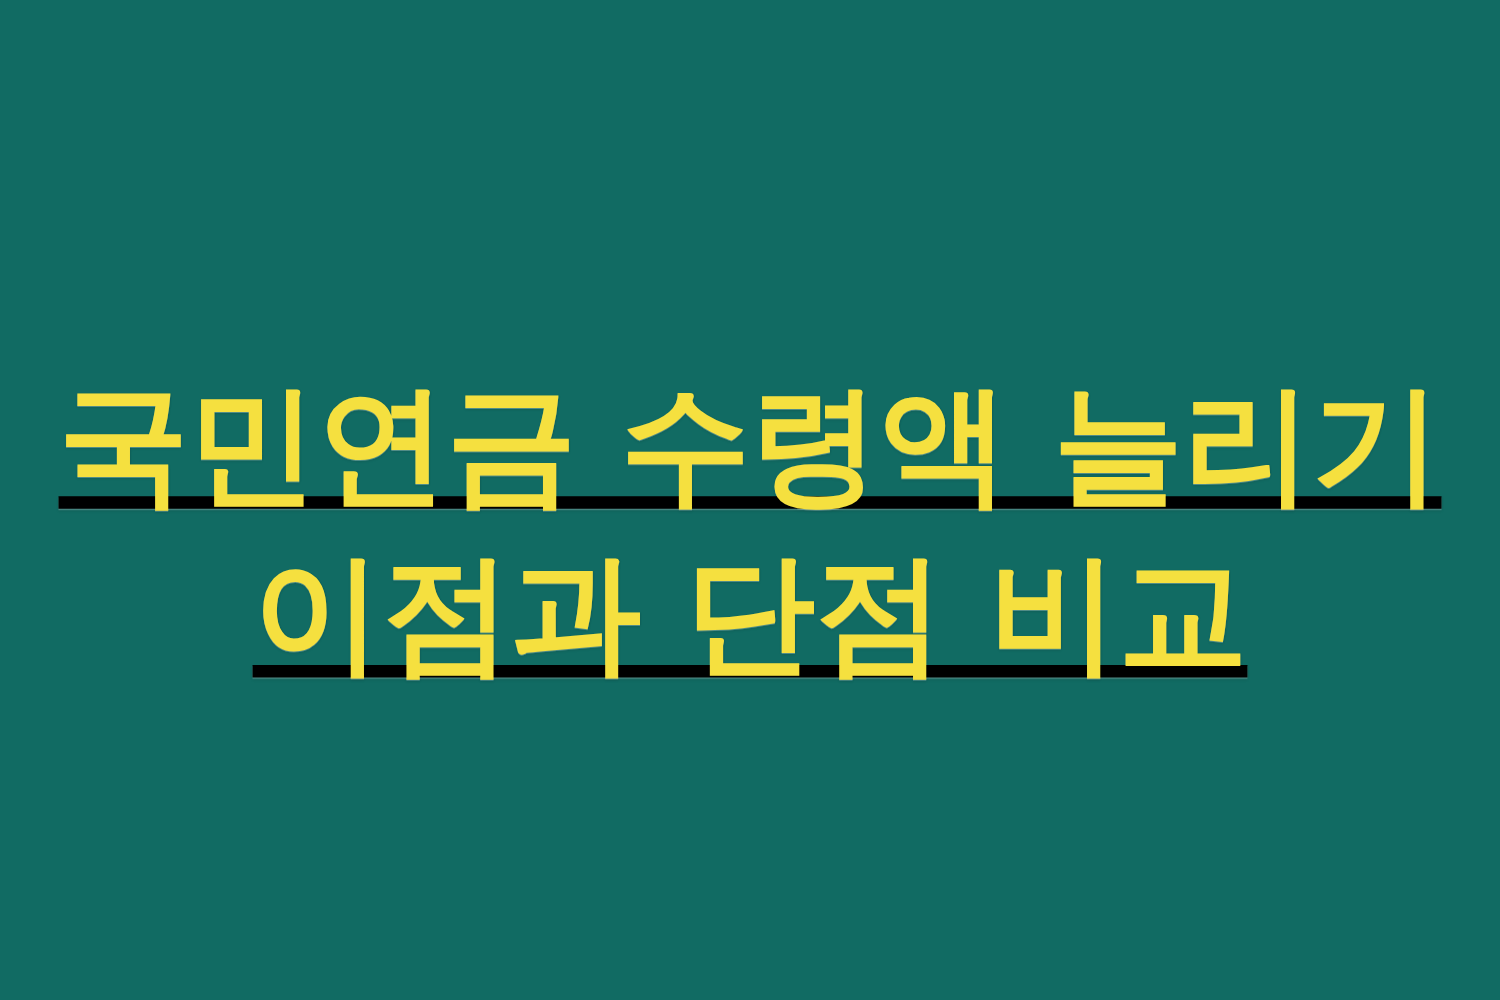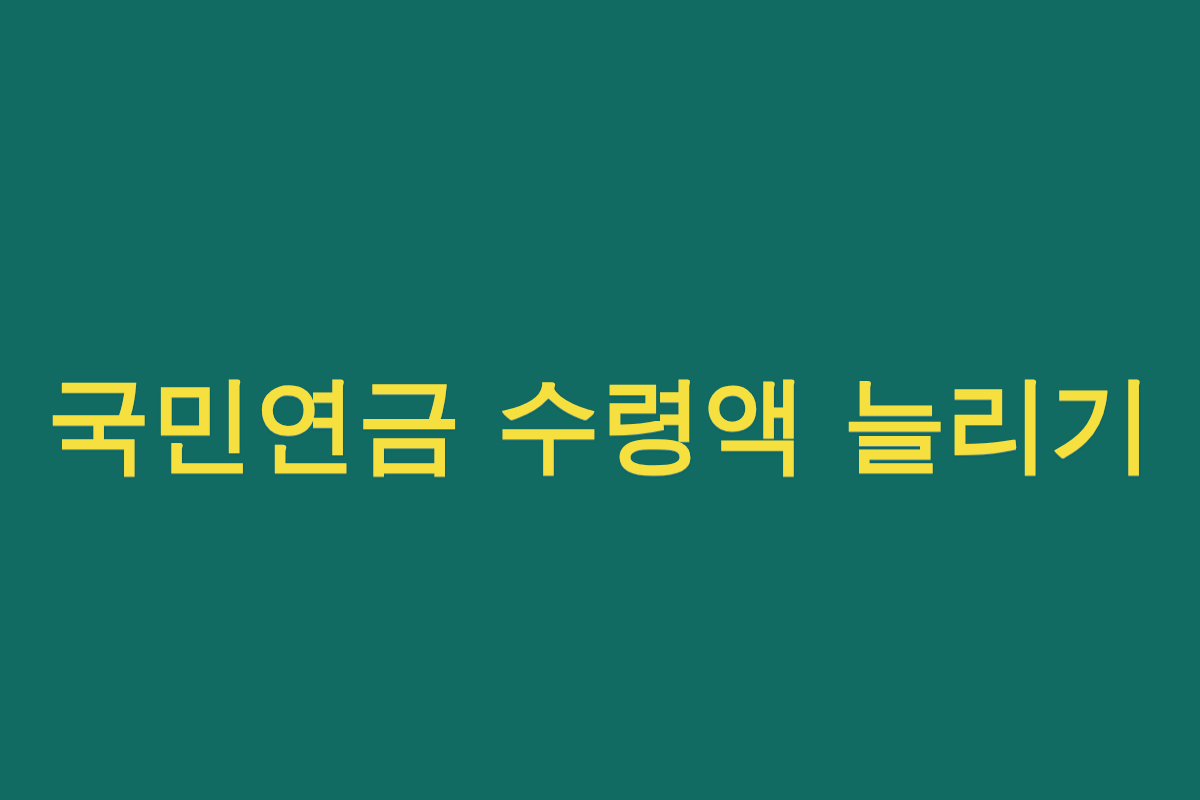--- a/index.html
+++ b/index.html
@@ -19,20 +19,21 @@
   
   #thumbnail-canvas {
     position: relative;
     width: 1200px;
     height: 800px;
     background: #116B63;
     display: flex;
     align-items: center;
     justify-content: center;
     box-sizing: border-box;
+    text-decoration: underline;
   }
 
   
   #headline-block {
     width: 1120px;
     text-align: center;
     display: flex;
     flex-direction: column;
     align-items: center;
     justify-content: center;
@@ -66,16 +67,17 @@
 </head>
 <body style="background: rgb(17, 107, 99);">
 
 <div id="thumbnail-canvas" style="background: rgb(17, 107, 99);">
 
   <div id="headline-block">
 
     <span class="headline-line line-1" style="color: rgb(245, 224, 63);">국민연금 수령액 늘리기</span>
 
 
+    <span class="headline-line line-3" style="color: rgb(245, 224, 63);">이점과 단점 비교</span>
 
   </div>
 
 </div>
 
 </body></html>

